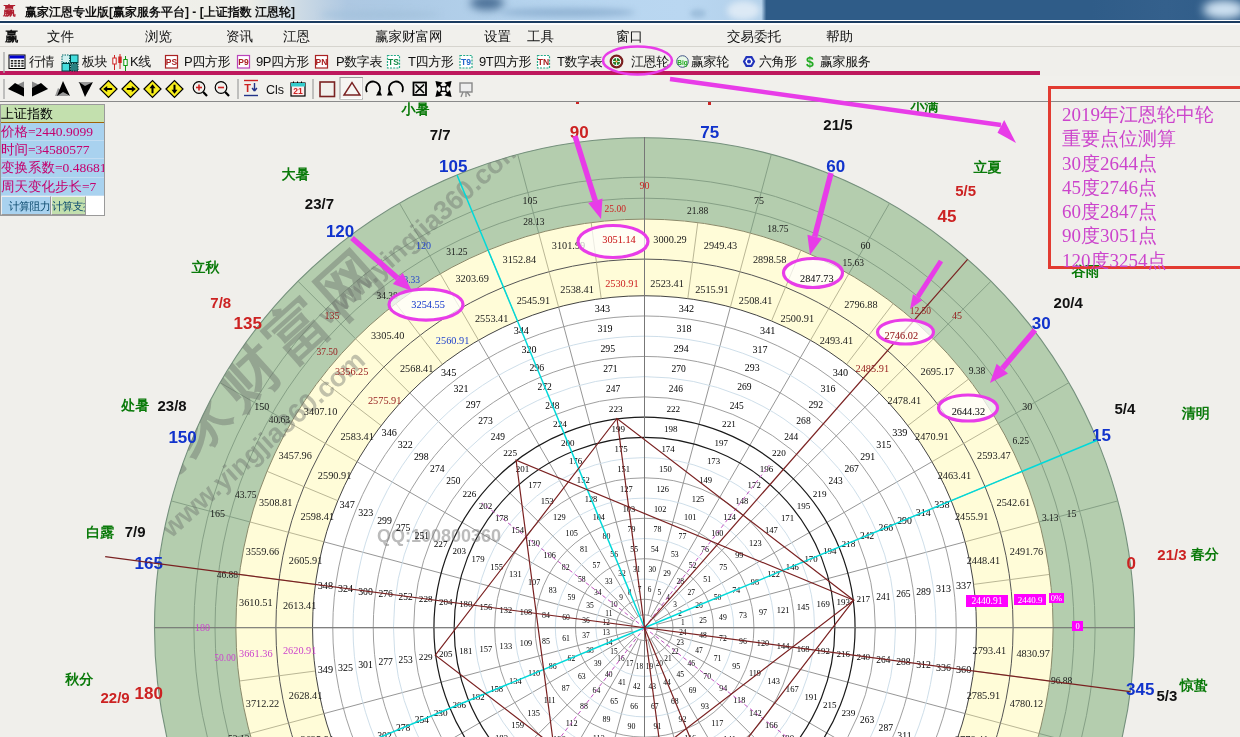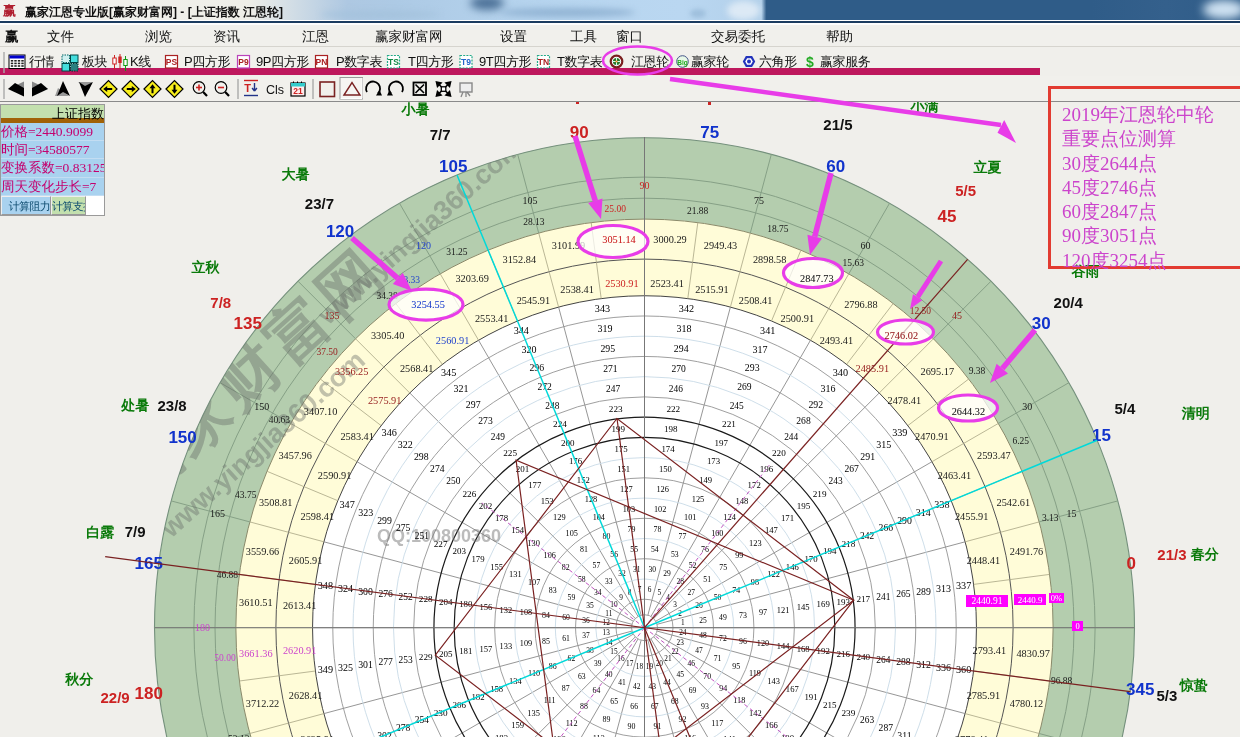--- a/index.html
+++ b/index.html
@@ -7,58 +7,58 @@
  background:linear-gradient(90deg,#f3f2ee 0,#eeeee8 20%,#aec8e2 28%,#adcae5 32%,#b7d5ef 45%,#bad7f1 55%,#b2d0ea 61.4%,#2f5c88 61.8%,#2f5c88 88%,#34608c 94%,#2f5c88 100%)}
 .smudge{position:absolute;border-radius:50%}
 #tb1{position:absolute;left:0;top:20px;width:1240px;height:1.2px;background:#fff}
 #tb2{position:absolute;left:0;top:21.2px;width:1240px;height:2.2px;background:#1c3c60}
 #tb3{position:absolute;left:0;top:23.4px;width:1240px;height:1.3px;background:#fdfdfd}
 #tlogo{position:absolute;left:3px;top:3px;width:17px;height:15px;color:#b02030;font-weight:bold;font-size:13px;line-height:15px}
 #ttext{position:absolute;left:25px;top:4px;font-size:12px;color:#111;font-weight:bold}
 #menubar{position:absolute;left:0;top:24.7px;width:1240px;height:22.3px;background:#f1f0ec;border-bottom:1px solid #d6d4ce}
 #menubar span{position:absolute;top:3px;font-size:13.5px;color:#111}
 #mlogo{position:absolute;left:5px;top:0px;font-size:17px;font-weight:bold;color:#b02030}
-#toolbar1{position:absolute;left:0;top:47px;width:1040px;height:28px;background:#f1f0ec;border-bottom:7px solid #be185d}
+#toolbar1{position:absolute;left:0;top:47px;width:1040px;height:28px;background:#f1f0ec;border-bottom:4px solid #be185d}
 #toolbar2{position:absolute;left:0;top:76px;width:1240px;height:25px;background:#f1f0ec}
 #chart{position:absolute;left:0;top:101px;width:1240px;height:636px;background:#f0efeb;border-top:1px solid #8a8a8a}
 #wheelsvg{position:absolute;left:0;top:0}
 #panel{position:absolute;left:0;top:2px;width:105px;border:1px solid #9a9a9a;background:#fff}
-#phead{height:17.5px;background:#c3e0ae;text-align:right;font-size:13px;color:#000;line-height:17px;border-bottom:5px solid #a16207}
+#phead{height:17.5px;background:#c3e0ae;text-align:left;font-size:13px;color:#000;line-height:17px;border-bottom:1px solid #a16207}
 .prow{height:18.4px;background:#a9d2ef;font-size:13.5px;font-family:Liberation Serif, serif;color:#c4006e;line-height:18px;border-bottom:1px solid #c3ddf2;white-space:nowrap;overflow:hidden}
 #pbtns{height:19px;display:flex}
 #pbtns div{font-size:11px;letter-spacing:-0.7px;white-space:nowrap;overflow:hidden;color:#0c4a6e;line-height:18px;text-align:right;border:1px solid #999;border-top-color:#eee;border-left-color:#eee}
 #redbox{position:absolute;left:1048px;top:-16px;width:200px;height:183px;border:3px solid #e23b31}
 #redbox div{margin:14px 0 0 11px;font-size:19px;color:#cc44cc;line-height:24.3px;white-space:nowrap;font-family:"Liberation Serif",serif}
 </style></head>
 <body>
 <div id="app">
  <div id="titlebar">
   <div class="smudge" style="left:470px;top:-4px;width:34px;height:14px;background:#4a6f96;filter:blur(4px)"></div>
   <div class="smudge" style="left:500px;top:8px;width:135px;height:9px;background:#92b4d4;filter:blur(3px)"></div>
   <div class="smudge" style="left:320px;top:11px;width:120px;height:7px;background:#a4c2dc;filter:blur(3px)"></div>
   <div class="smudge" style="left:690px;top:9px;width:16px;height:9px;background:#9fc0dd;filter:blur(2px)"></div>
   <div class="smudge" style="left:727px;top:1px;width:33px;height:19px;background:#dce9f5;filter:blur(3px)"></div>
   <div class="smudge" style="left:1203px;top:0px;width:42px;height:19px;background:#cfe2f2;filter:blur(5px)"></div>
   <div id="tlogo">赢</div>
-      <div id="ttext">赢家江恩专业版[赢家财富网] - [上证指数 江恩轮]</div>
+      <div id="ttext">赢家江恩专业版[赢家服务平台] - [上证指数 江恩轮]</div>
  </div>
  <div id="tb1"></div>
     <div id="tb2"></div>
     <div id="tb3"></div>
  <div id="menubar">
   <span id="mlogo">赢</span>
   <span style="left:47px">文件</span>
       <span style="left:145px">浏览</span>
-      <span style="left:213px">资讯</span>
-  <span style="left:302px">江恩</span>
+      <span style="left:226px">资讯</span>
+  <span style="left:283px">江恩</span>
       <span style="left:375px">赢家财富网</span>
-      <span style="left:500px">设置</span>
-  <span style="left:570px">工具</span>
+      <span style="left:484px">设置</span>
+  <span style="left:527px">工具</span>
       <span style="left:616px">窗口</span>
-      <span style="left:711px">交易委托</span>
+      <span style="left:727px">交易委托</span>
   <span style="left:826px">帮助</span>
  </div>
  <div id="toolbar1"><svg width="1240" height="28" viewBox="0 47 1240 28">
         <line x1="4" y1="52" x2="4" y2="73" stroke="#aaa" stroke-width="1.4"></line>
         <rect x="9" y="55" width="16" height="13.5" fill="#fff" stroke="#000" stroke-width="1"></rect>
         <rect x="9.5" y="55.5" width="15" height="3" fill="#0000cc"></rect>
         <rect x="10.8" y="60.0" width="2.4" height="1.6" fill="#222"></rect>
         <rect x="14.3" y="60.0" width="2.4" height="1.6" fill="#222"></rect>
         <rect x="17.8" y="60.0" width="2.4" height="1.6" fill="#222"></rect>
         <rect x="21.3" y="60.0" width="2.4" height="1.6" fill="#222"></rect>
@@ -823,21 +823,21 @@
         <polygon points="810.0,254.0 807.4,233.7 822.0,237.5" fill="#e83ce8"></polygon>
         <line x1="941.0" y1="260.0" x2="917.6" y2="296.2" stroke="#e83ce8" stroke-width="5.00"></line>
         <polygon points="910.0,308.0 913.0,293.3 922.2,299.2" fill="#e83ce8"></polygon>
         <line x1="1035.0" y1="329.0" x2="1002.3" y2="367.5" stroke="#e83ce8" stroke-width="5.50"></line>
         <polygon points="990.0,382.0 996.6,362.7 1008.0,372.4" fill="#e83ce8"></polygon>
       </svg>
   <div id="panel">
    <div id="phead">上证指数</div>
    <div class="prow">价格=2440.9099</div>
    <div class="prow">时间=34580577</div>
-   <div class="prow">变换系数=0.83125</div>
+   <div class="prow">变换系数=0.48681</div>
    <div class="prow">周天变化步长=7</div>
    <div id="pbtns">
           <div style="width:50px;background:#a9d2ef">计算阻力</div>
           <div style="width:35px;background:#c3e0ae">计算支撑</div>
         </div>
   </div>
   <div id="redbox">
         <div>
 2019年江恩轮中轮<br>重要点位测算<br>30度2644点<br>45度2746点<br>60度2847点<br>90度3051点<br>120度3254点
   </div>

